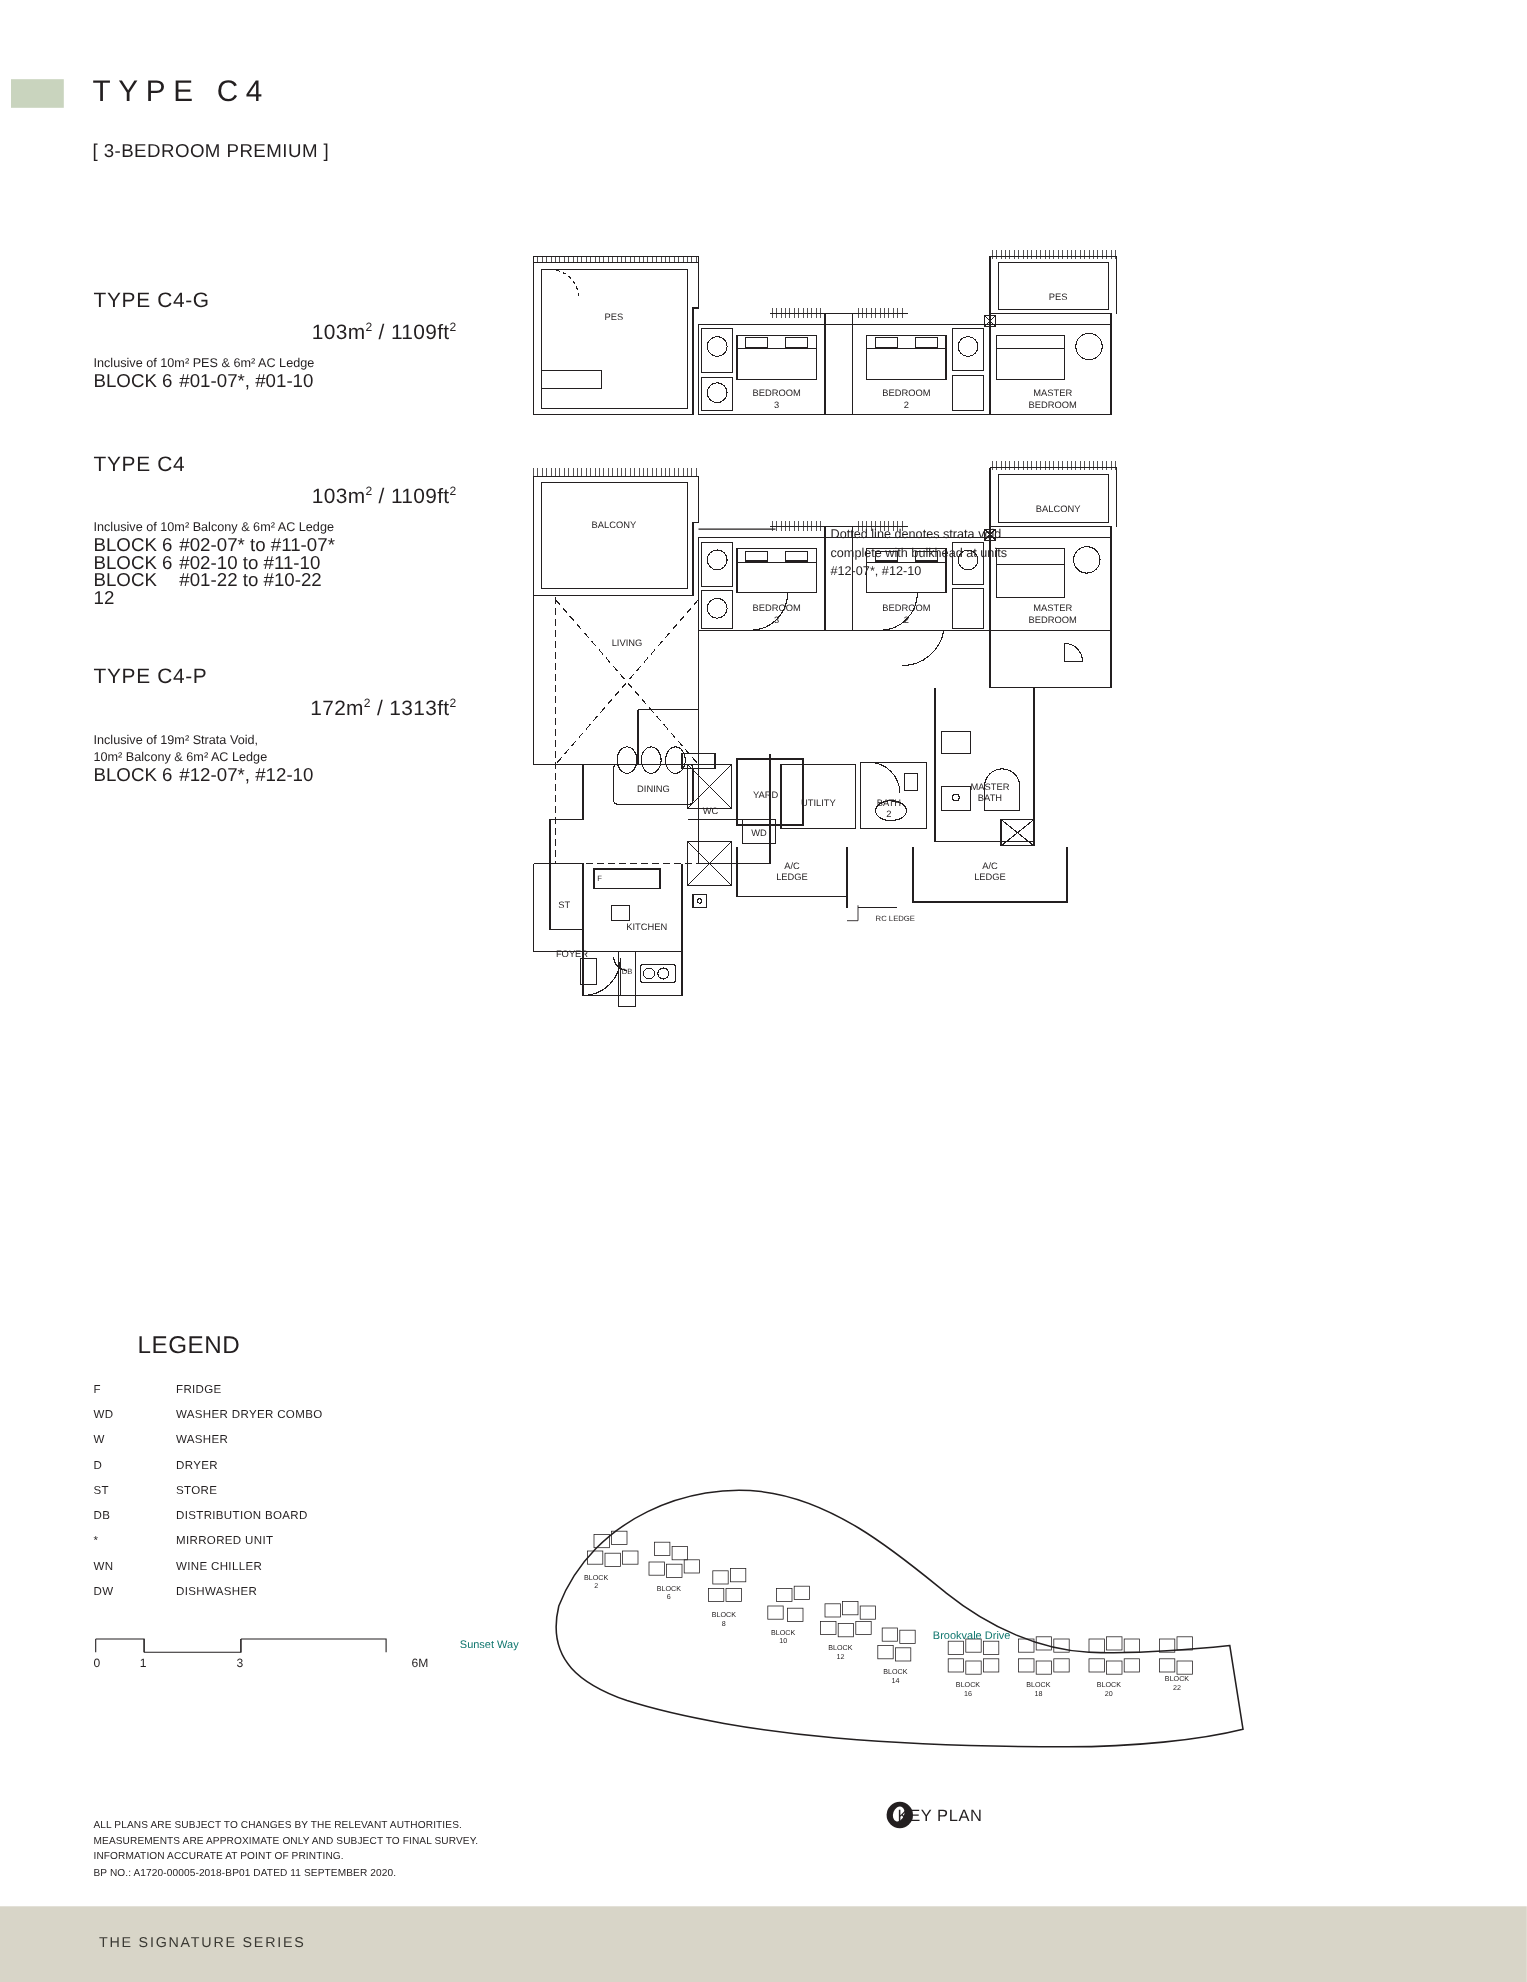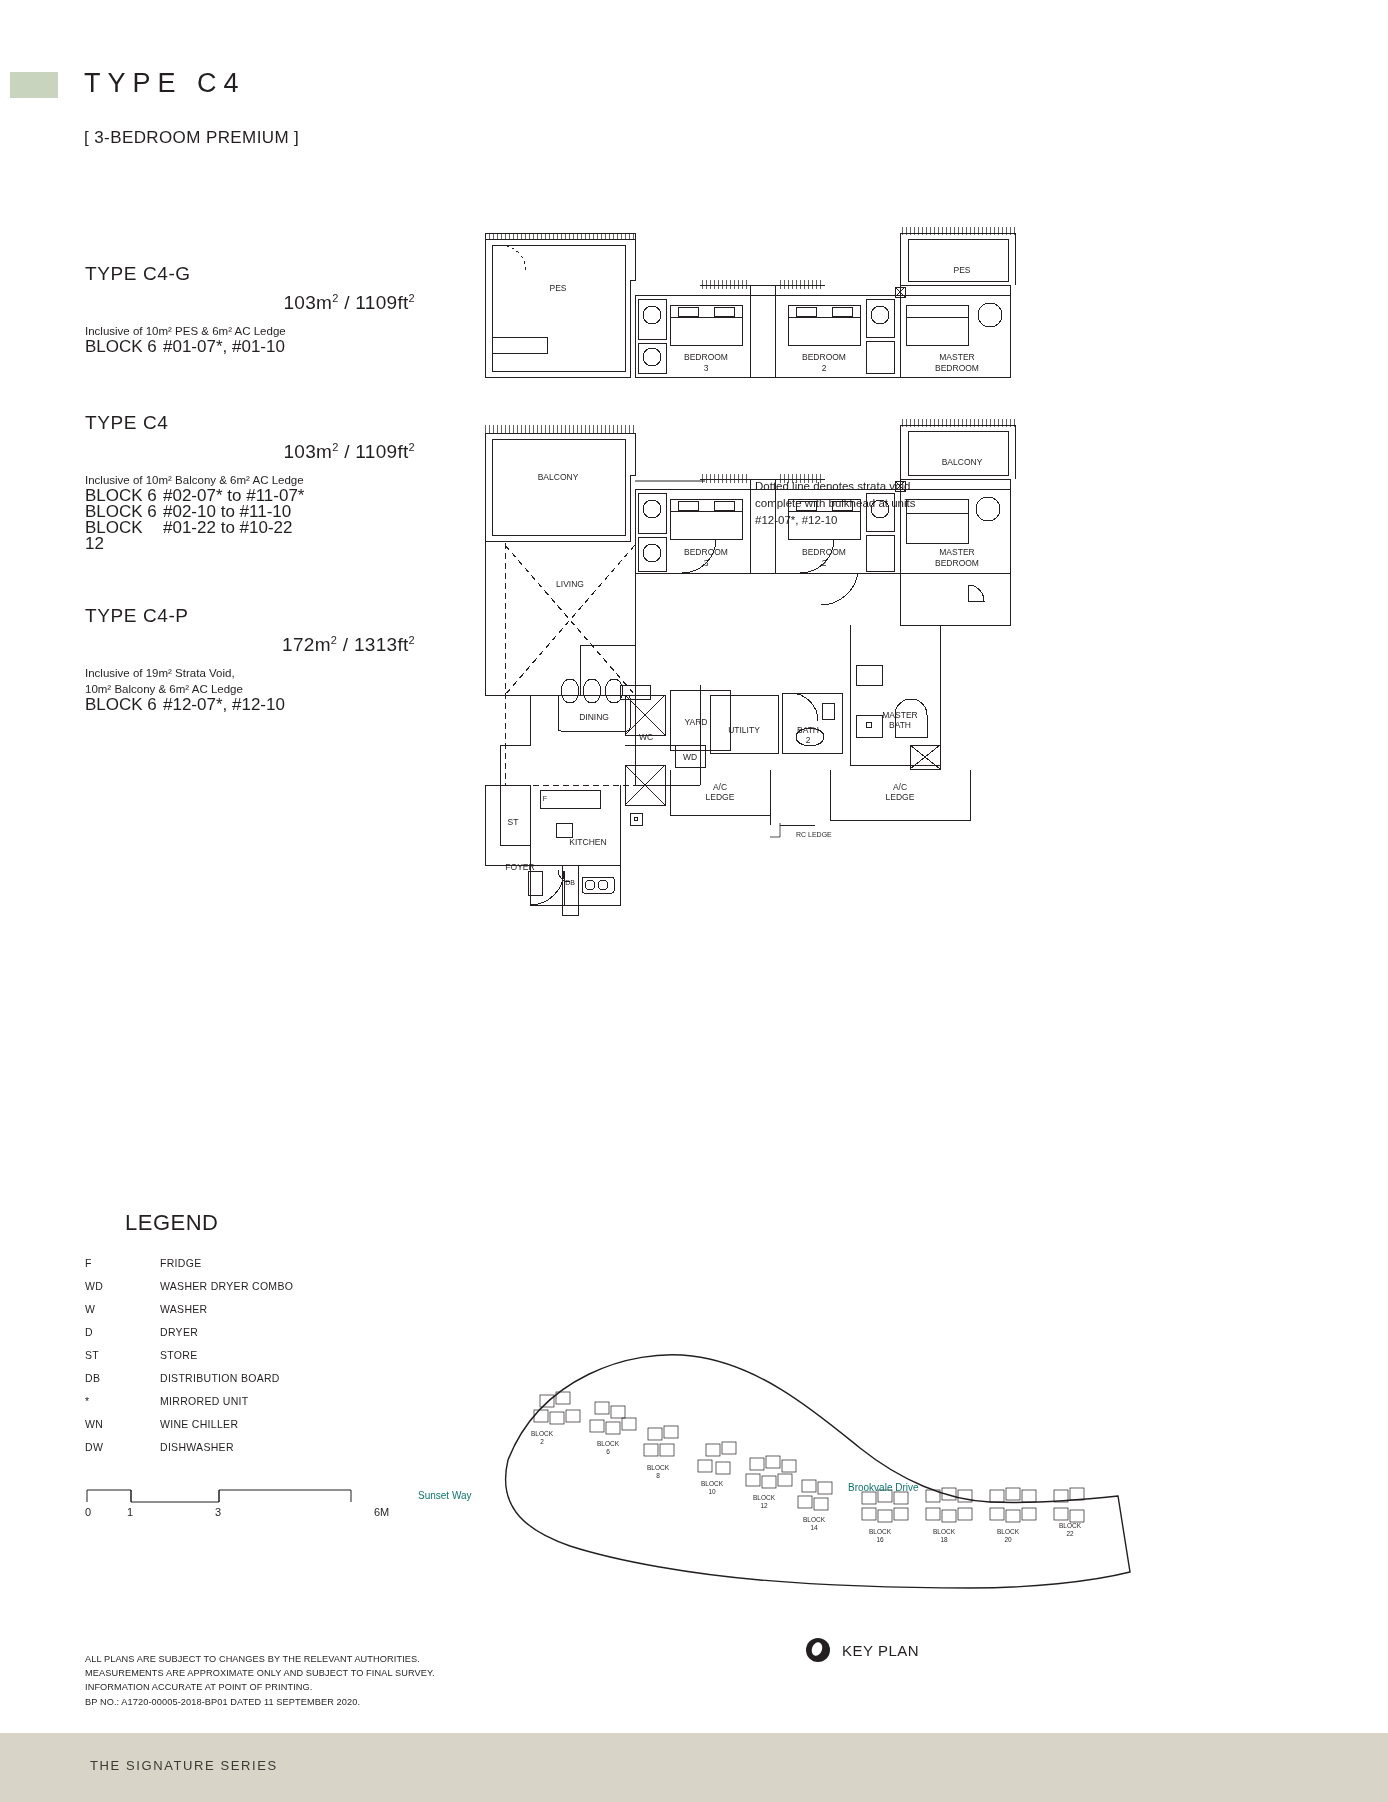--- a/index.html
+++ b/index.html
@@ -489,18 +489,18 @@
           <text x="578" y="202">20</text>
         <text x="640" y="188">BLOCK</text>
           <text x="640" y="196">22</text>
       </g>
     </svg>
   </div>
 
   <div class="kp-road" style="left:418px; top:1490px;">Sunset Way</div>
   <div class="kp-road" style="left:848px; top:1482px;">Brookvale Drive</div>
   <div class="kp-circle"></div>
-  <div class="kp-label" style="left:842px; top:1642px;">KEY PLAN</div>
+  <div class="kp-label" style="left:816px; top:1642px;">KEY PLAN</div>
 
   <div class="footer-bar"></div>
   <div class="footer-text">THE SIGNATURE SERIES</div>
 
 </div>
 
 </body></html>

